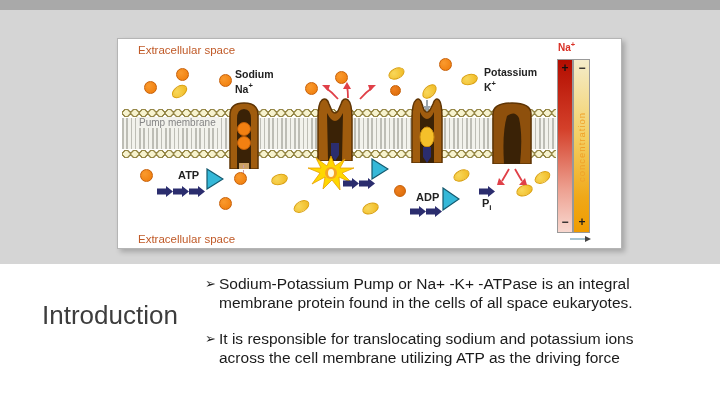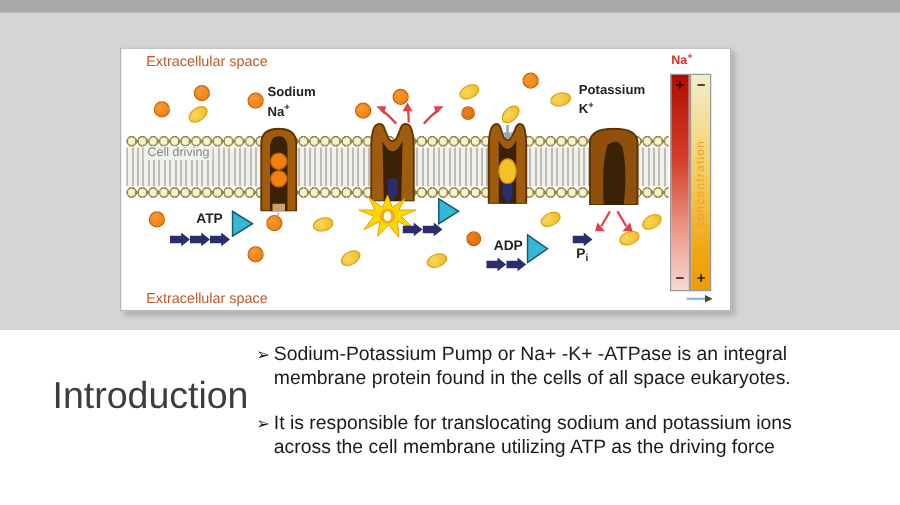--- a/index.html
+++ b/index.html
@@ -2,22 +2,22 @@
 <html><head>
 <meta charset="utf-8">
 <style>
   html,body{margin:0;padding:0;}
   body{width:720px;height:404px;font-family:"Liberation Sans",sans-serif;background:#ffffff;overflow:hidden;}
   .slide{position:relative;width:720px;height:404px;background:#ffffff;}
   .gray-band{position:absolute;left:0;top:0;width:720px;height:264px;background:#d5d5d5;}
   .top-strip{position:absolute;left:0;top:0;width:720px;height:10px;background:#a9a9a9;}
 
   
-  .diagram{position:absolute;left:96px;top:38px;width:487px;height:209px;background:#ffffff;
-           border:1px solid #b5b5b5;box-shadow:3px 3px 5px rgba(0,0,0,0.22);overflow:hidden;}
+  .diagram{position:absolute;left:117px;top:38px;width:487px;height:209px;background:#ffffff;
+           border:1px solid #b5b5b5;box-shadow:3px 3px 5px rgba(0,0,0,0.22);overflow:hidden;padding-left:16px;}
   .d-label{position:absolute;font-size:11.5px;color:#c05a28;white-space:nowrap;}
   .small-label{position:absolute;font-size:10.5px;color:#222;line-height:1.25;white-space:nowrap;font-weight:bold;}
   .small-label sup, .red-ion-label sup{font-size:7.5px;}
   .mem-label{position:absolute;left:18px;top:78px;font-size:10px;color:#858585;
              background:#f2f2ec;padding:0 3px;white-space:nowrap;z-index:4;}
 
   
   .membrane{position:absolute;left:4px;top:69px;width:434px;height:51px;z-index:1;}
   .heads{position:absolute;left:0;width:100%;height:10px;
          background-image:radial-gradient(circle at 4.3px 5px,#f7f3cf 0 3.1px,#958747 3.1px 4.2px,rgba(0,0,0,0) 4.2px);
@@ -41,21 +41,21 @@
   .bar.red{left:439px;width:16px;background:linear-gradient(180deg,#b30d00 0%,#d4402a 40%,#eda090 75%,#f8d8d0 100%);}
   .bar.yellow{left:455px;width:17px;background:linear-gradient(180deg,#f4ecca 0%,#f3cf62 45%,#f0a818 80%,#ef9c00 100%);}
   .bar-sign{position:absolute;font-size:12px;font-weight:bold;color:#1d1d1d;z-index:6;width:16px;text-align:center;}
   .red-ion-label{position:absolute;left:440px;top:1px;font-size:10px;color:#d93025;z-index:6;font-weight:bold;}
   .conc{position:absolute;left:456px;top:48px;height:120px;width:16px;z-index:6;
         writing-mode:vertical-rl;transform:rotate(180deg);font-size:9.5px;color:#f0a028;
         letter-spacing:1px;line-height:15px;text-align:center;}
 
   
   .content{position:absolute;left:0;top:264px;width:720px;height:140px;background:#ffffff;}
-  .page-title{position:absolute;left:42px;top:36px;font-size:30px;color:#3d3d3d;}
+  .page-title{position:absolute;left:42px;top:36px;font-size:26px;color:#3d3d3d;}
   .bullets{position:absolute;left:205px;top:10px;width:475px;}
   .bullet{display:flex;margin-bottom:17px;color:#1b1b1b;}
   .bullet .marker{flex:0 0 14px;font-size:13px;line-height:19px;}
   .bullet .btext{font-size:15.5px;line-height:19px;width:458px;}
 </style>
 </head>
 <body>
 
 <div class="slide">
   <div class="gray-band"></div>
@@ -64,21 +64,21 @@
   <div class="diagram">
 
     <div class="d-label" style="left:20px;top:5px;">Extracellular space</div>
     <div class="d-label" style="left:20px;top:194px;">Extracellular space</div>
 
     <div class="membrane">
       <div class="heads top"></div>
       <div class="tails"></div>
       <div class="heads bottom"></div>
     </div>
-    <div class="mem-label">Cell driving</div>
+    <div class="mem-label">Pump membrane</div>
 
     <div class="small-label" style="left:117px;top:29px;">
       <span>Sodium</span><br>
       <span>Na</span><sup>+</sup>
     </div>
     <div class="small-label" style="left:366px;top:27px;">
       <span>Potassium</span><br>
       <span>K</span><sup>+</sup>
     </div>
 

